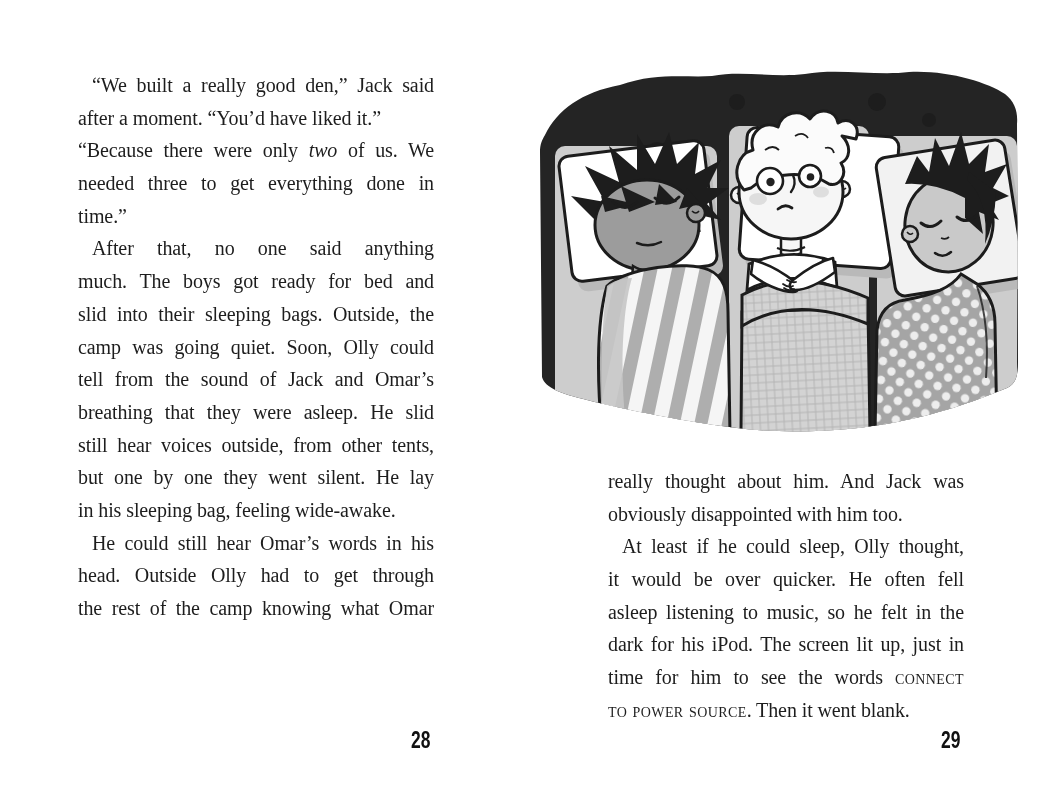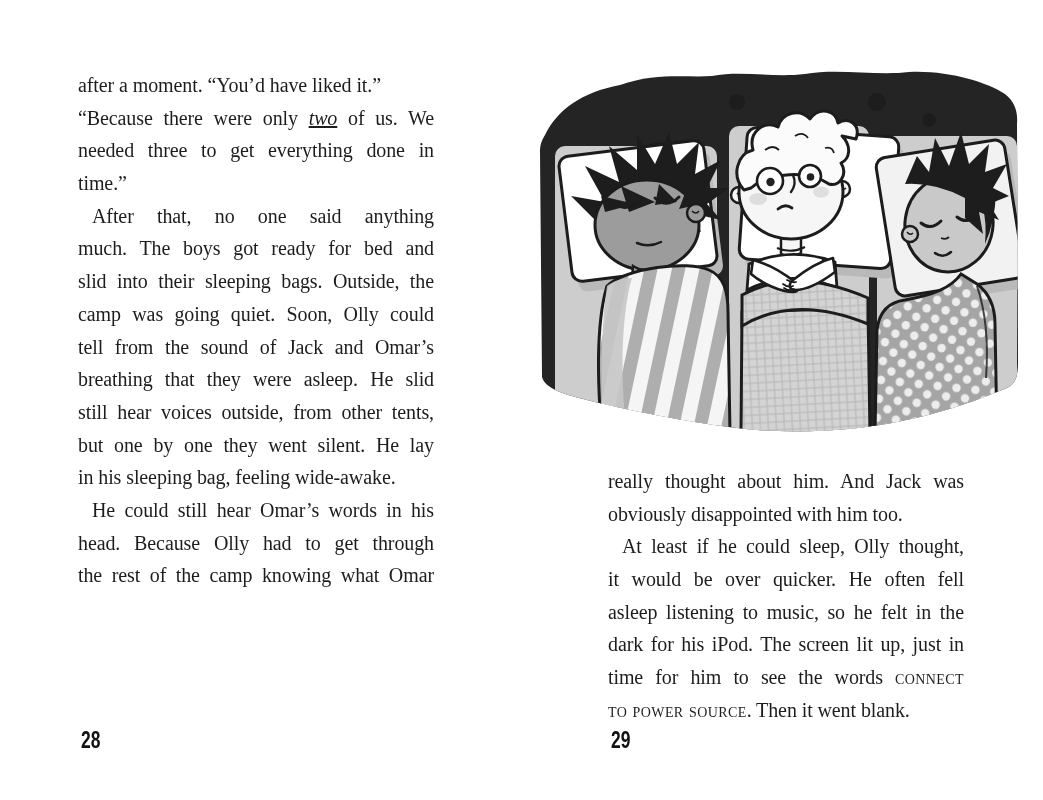--- a/index.html
+++ b/index.html
@@ -4,50 +4,51 @@
 <style>
   html,body{margin:0;padding:0;background:#ffffff;}
   #page{position:relative;width:1043px;height:800px;background:#ffffff;overflow:hidden;
         font-family:"Liberation Serif",serif;color:#1d1d1d;}
   .col{position:absolute;width:356px;font-size:20px;line-height:32.7px;}
   #left-col{left:78px;top:69px;}
   #right-col{left:608px;top:431px;margin-top:34px;}
   .line{text-align:justify;text-align-last:justify;height:32.7px;letter-spacing:-0.1px;}
   .line.last{text-align-last:left;}
   .line.indent{text-indent:14px;}
-  .it{font-style:italic;text-decoration:underline;}
+  .it{font-style:italic;}
   .sc{font-variant:small-caps;letter-spacing:0.4px;}
-  .pagenum{position:absolute;top:727px;width:356px;text-align:left;}
+  .pagenum{position:absolute;top:727px;width:356px;text-align:right;}
   .pagenum span{display:inline-block;transform:scaleX(0.76);transform-origin:center;
         font-family:"Liberation Sans",sans-serif;font-weight:700;font-size:23px;color:#111;}
   #pagenum-left{left:78px;}
   #pagenum-right{left:608px;}
   #illustration{position:absolute;left:537px;top:62px;width:485px;height:370px;}
 </style>
 </head>
 <body>
 
 <div id="page">
 
   <div id="left-col" class="col">
+      <div class="line indent"><span>“We built a really good den,” Jack said</span></div>
       <div class="line last"><span>after a moment. “You’d have liked it.”</span></div>
       <div class="line"><span>“Because there were only </span><span class="it">two</span><span> of us. We</span></div>
       <div class="line"><span>needed three to get everything done in</span></div>
       <div class="line last"><span>time.”</span></div>
       <div class="line indent"><span>After that, no one said anything</span></div>
       <div class="line"><span>much. The boys got ready for bed and</span></div>
       <div class="line"><span>slid into their sleeping bags. Outside, the</span></div>
       <div class="line"><span>camp was going quiet. Soon, Olly could</span></div>
       <div class="line"><span>tell from the sound of Jack and Omar’s</span></div>
       <div class="line"><span>breathing that they were asleep. He slid</span></div>
       <div class="line"><span>still hear voices outside, from other tents,</span></div>
       <div class="line"><span>but one by one they went silent. He lay</span></div>
       <div class="line last"><span>in his sleeping bag, feeling wide-awake.</span></div>
       <div class="line indent"><span>He could still hear Omar’s words in his</span></div>
-      <div class="line"><span>head. Because Olly had to get through</span></div>
+      <div class="line"><span>head. Outside Olly had to get through</span></div>
       <div class="line"><span>the rest of the camp knowing what Omar</span></div>
     </div>
 
   <div id="right-col" class="col">
       <div class="line"><span>really thought about him. And Jack was</span></div>
       <div class="line last"><span>obviously disappointed with him too.</span></div>
       <div class="line indent"><span>At least if he could sleep, Olly thought,</span></div>
       <div class="line"><span>it would be over quicker. He often fell</span></div>
       <div class="line"><span>asleep listening to music, so he felt in the</span></div>
       <div class="line"><span>dark for his iPod. The screen lit up, just in</span></div>

